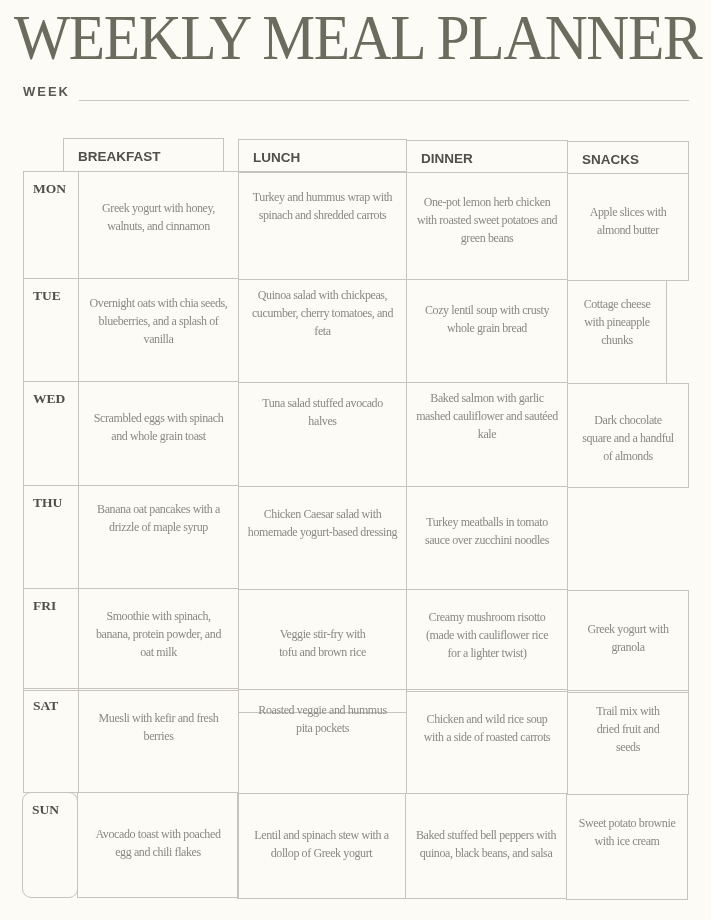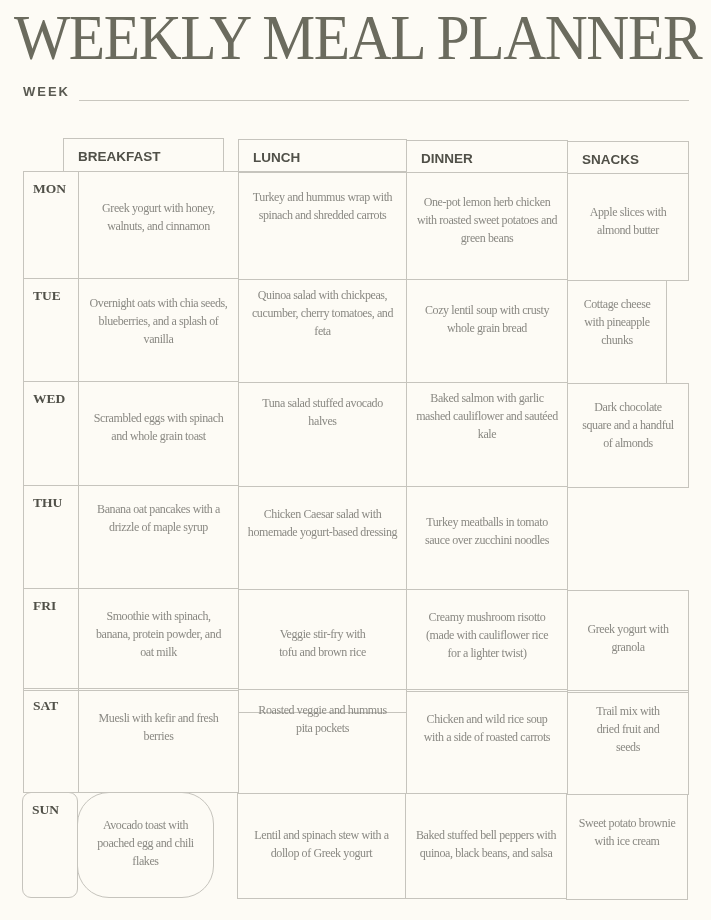--- a/index.html
+++ b/index.html
@@ -146,21 +146,21 @@
   <div class="cell day-label" style="left:23px; top:381px; width:56px; height:105px;">WED</div>
   <div class="cell meal" style="left:78px; top:381px; width:161px; height:105px; padding-bottom:14px;">
       <span>Scrambled eggs with spinach and whole grain toast</span>
     </div>
   <div class="cell meal" style="left:238px; top:382px; width:169px; height:105px; padding-bottom:45px;">
       <span>Tuna salad stuffed avocado halves</span>
     </div>
   <div class="cell meal" style="left:406px; top:382px; width:162px; height:105px; padding-bottom:38px;">
       <span>Baked salmon with garlic mashed cauliflower and sautéed kale</span>
     </div>
-  <div class="cell meal" style="left:567px; top:383px; width:122px; height:105px; padding-bottom:22px; padding-left:12px; padding-right:12px;">
+  <div class="cell meal" style="left:567px; top:383px; width:122px; height:105px; padding-bottom:22px; padding-left:12px; padding-right:12px;align-items:flex-end;">
       <span>Dark chocolate square and a handful of almonds</span>
     </div>
 
   <div class="cell day-label" style="left:23px; top:485px; width:56px; height:104px;">THU</div>
   <div class="cell meal" style="left:78px; top:485px; width:161px; height:104px; padding-bottom:38px;">
       <span>Banana oat pancakes with a drizzle of maple syrup</span>
     </div>
   <div class="cell meal" style="left:238px; top:486px; width:169px; height:104px; padding-bottom:30px;">
       <span>Chicken Caesar salad with homemade yogurt-based dressing</span>
     </div>
@@ -190,21 +190,21 @@
       <span>Roasted veggie and hummus pita pockets</span>
     </div>
   <div class="cell meal" style="left:406px; top:689px; width:162px; height:105px; padding-bottom:28px; padding-left:14px; padding-right:14px;">
       <span>Chicken and wild rice soup with a side of roasted carrots</span>
     </div>
   <div class="cell meal" style="left:567px; top:690px; width:122px; height:105px; padding-bottom:28px; padding-left:16px; padding-right:16px;">
       <span>Trail mix with dried fruit and seeds</span>
     </div>
 
   <div class="cell day-label" style="left:22px; top:792px; width:56px; height:106px;border-radius:9px;">SUN</div>
-  <div class="cell meal" style="left:77px; top:792px; width:137px; height:106px; padding-bottom:4px; padding-left:14px; padding-right:14px;border-radius:32px;">
+  <div class="cell meal" style="left:77px; top:792px; width:162px; height:106px; padding-bottom:4px; padding-left:14px; padding-right:14px;">
       <span>Avocado toast with poached egg and chili flakes</span>
     </div>
   <div class="cell meal" style="left:237px; top:793px; width:169px; height:106px; padding-bottom:4px; padding-left:12px; padding-right:12px;">
       <span>Lentil and spinach stew with a dollop of Greek yogurt</span>
     </div>
   <div class="cell meal" style="left:405px; top:793px; width:162px; height:106px; padding-bottom:4px;">
       <span>Baked stuffed bell peppers with quinoa, black beans, and salsa</span>
     </div>
   <div class="cell meal" style="left:566px; top:794px; width:122px; height:106px; padding-bottom:30px; padding-left:10px; padding-right:10px;">
       <span>Sweet potato brownie with ice cream</span>

